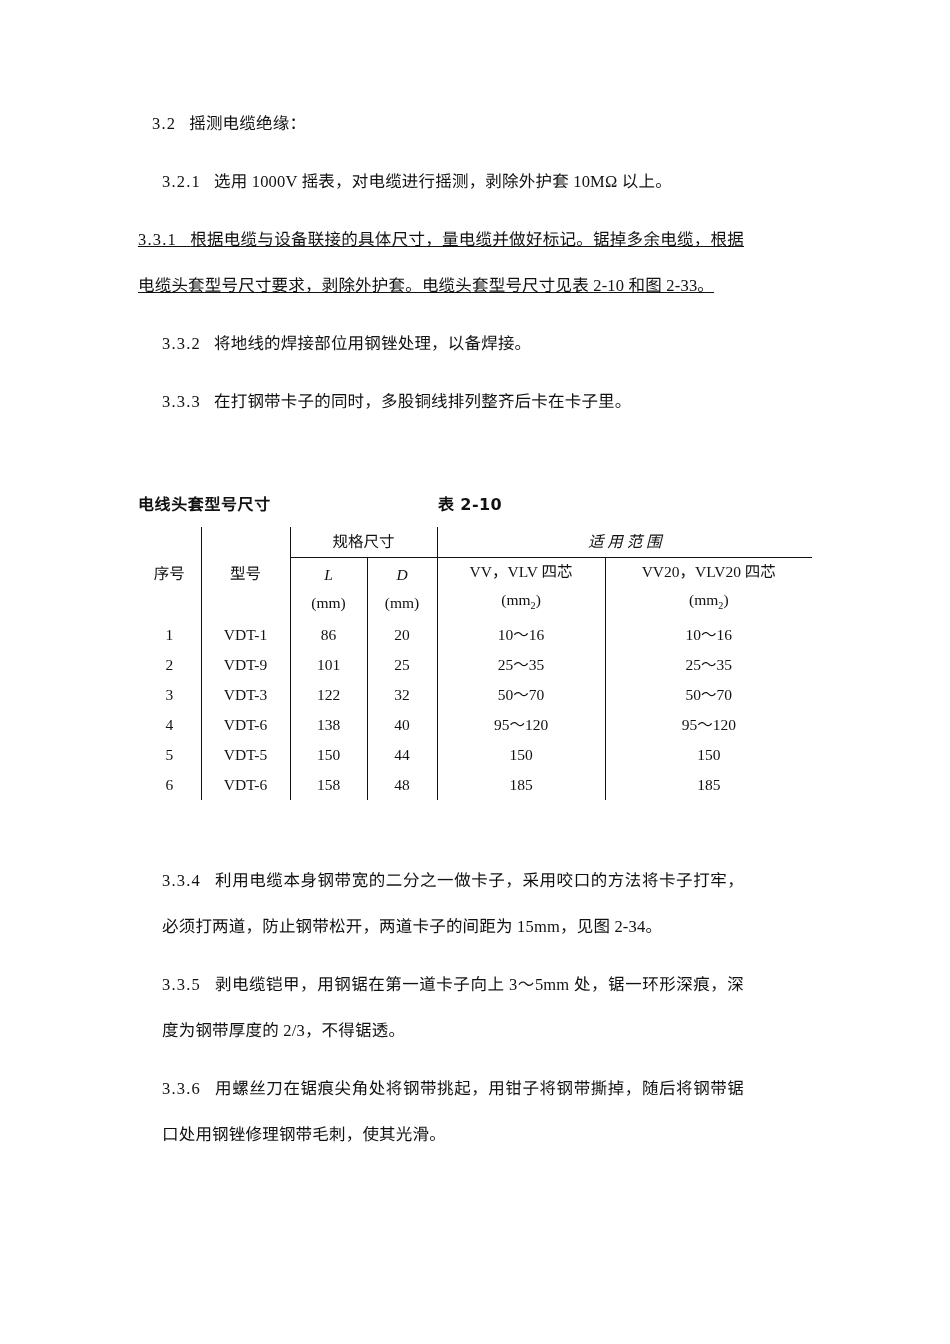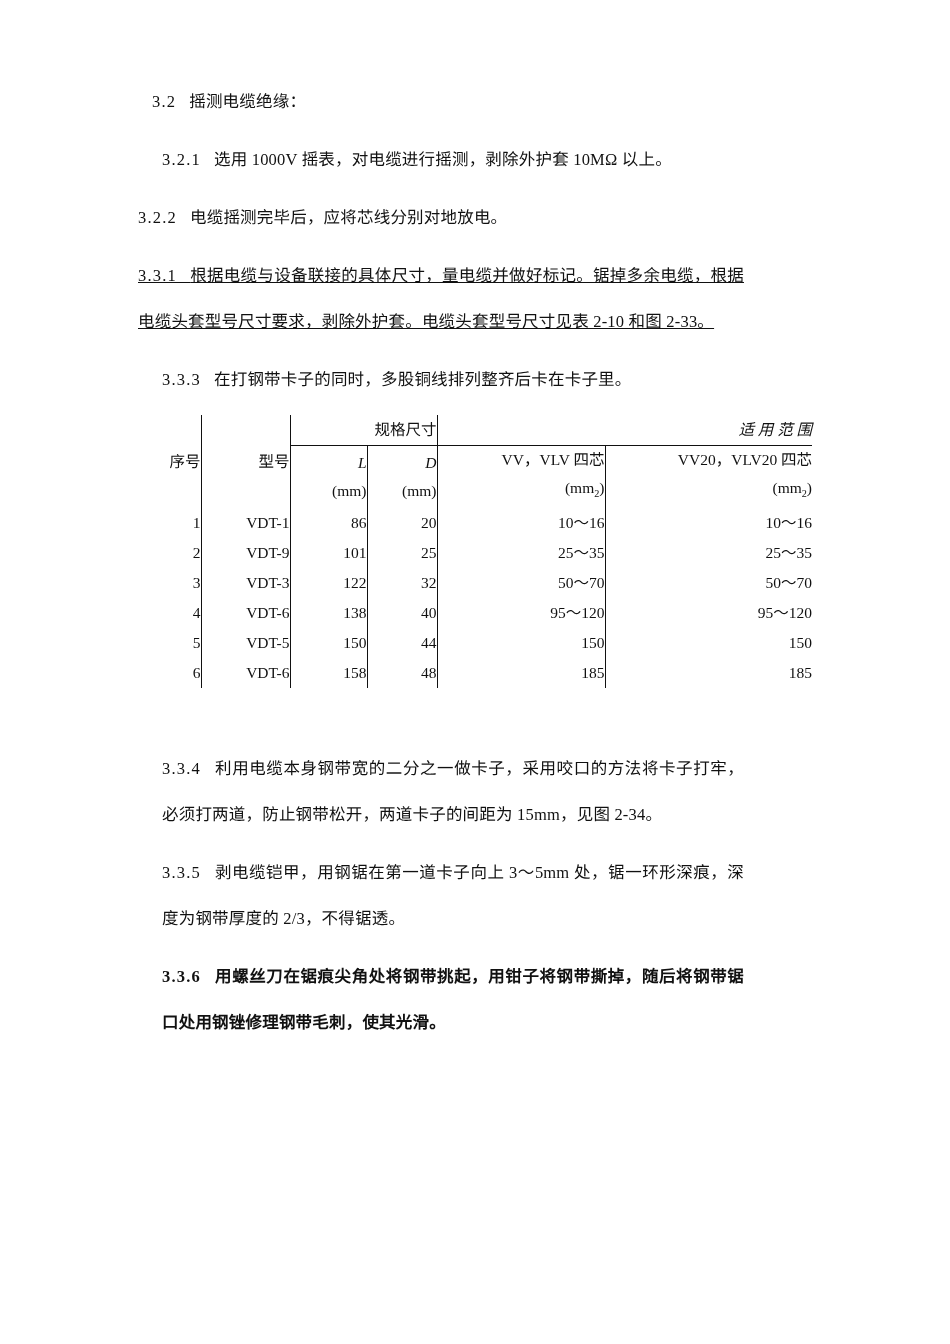--- a/index.html
+++ b/index.html
@@ -17,21 +17,21 @@
     overflow: hidden;
   }
 
   .page {
     position: absolute;
     left: 0;
     top: 0;
     width: 882px;
     height: 1344px;
     box-sizing: border-box;
-    padding: 79px 138px 0 138px;
+    padding: 101px 138px 0 138px;
   }
 
   
   .para {
     font-size: 16.5px;
     line-height: 46px;
     letter-spacing: 0.2px;
     text-align: justify;
     text-justify: inter-ideograph;
     margin: 0;
@@ -88,21 +88,21 @@
     border-collapse: collapse;
     width: 674px;
     table-layout: fixed;
     font-size: 15.5px;
     color: #111;
   }
   table.spec td, table.spec th {
     border: 0;
     padding: 0;
     font-weight: normal;
-    text-align: right;
+    text-align: center;
     vertical-align: middle;
     line-height: 30px;
   }
   .col-seq  { width: 63px; }
   .col-type { width: 89px; }
   .col-l    { width: 77px; }
   .col-d    { width: 70px; }
   .col-vv   { width: 168px; }
   .col-vv20 { width: 207px; }
 
@@ -135,49 +135,53 @@
   }
   .ital { font-style: italic; }
   sub { font-size: 0.66em; }
 
   .cellpad-top { padding-top: 4px; }
 
   
   .after-table { margin-top: 58px; }
   .sect-3-3-4 { }
   .sect-3-3-5 { margin-top: 12px; }
-  .sect-3-3-6 { margin-top: 12px; font-weight: bold; }
+  .sect-3-3-6 { margin-top: 12px; }
 </style>
 </head>
 <body>
 
 <div class="page">
 
   <p class="para lvl1 sect-3-2">
     <span class="num">3.2</span>&nbsp;&nbsp;&nbsp;<span>摇测电缆绝缘：</span>
   </p>
 
   <p class="para lvl2 sect-3-2-1">
     <span class="num">3.2.1</span>&nbsp;&nbsp;&nbsp;<span>选用 1000V 摇表，对电缆进行摇测，剥除外护套 10MΩ 以上。</span>
   </p>
 
-  <p class="para lvl2-flush sect-3-2-2">
-    <span class="num">3.2.2</span>&nbsp;&nbsp;&nbsp;<span>电缆摇测完毕后，应将芯线分别对地放电。</span>
-  </p>
 
 
   <p class="para lvl2-flush sect-3-3-1">
     <span class="num">3.3.1</span>&nbsp;&nbsp;&nbsp;<span>根据电缆与设备联接的具体尺寸，量电缆并做好标记。锯掉多余电缆，根据电缆头套型号尺寸要求，剥除外护套。电缆头套型号尺寸见表 2-10 和图 2-33。</span>
   </p>
 
+  <p class="para lvl2 sect-3-3-2">
+    <span class="num">3.3.2</span>&nbsp;&nbsp;&nbsp;<span>将地线的焊接部位用钢锉处理，以备焊接。</span>
+  </p>
 
   <p class="para lvl2 sect-3-3-3">
     <span class="num">3.3.3</span>&nbsp;&nbsp;&nbsp;<span>在打钢带卡子的同时，多股铜线排列整齐后卡在卡子里。</span>
   </p>
 
+  <div class="table-caption-row">
+    <span class="table-caption-title">电线头套型号尺寸</span>
+    <span class="table-caption-no">表 2-10</span>
+  </div>
 
   <div class="spec-table-wrap">
     <table class="spec">
       <colgroup>
         <col class="col-seq">
           <col class="col-type">
           <col class="col-l">
         <col class="col-d">
           <col class="col-vv">
           <col class="col-vv20">

